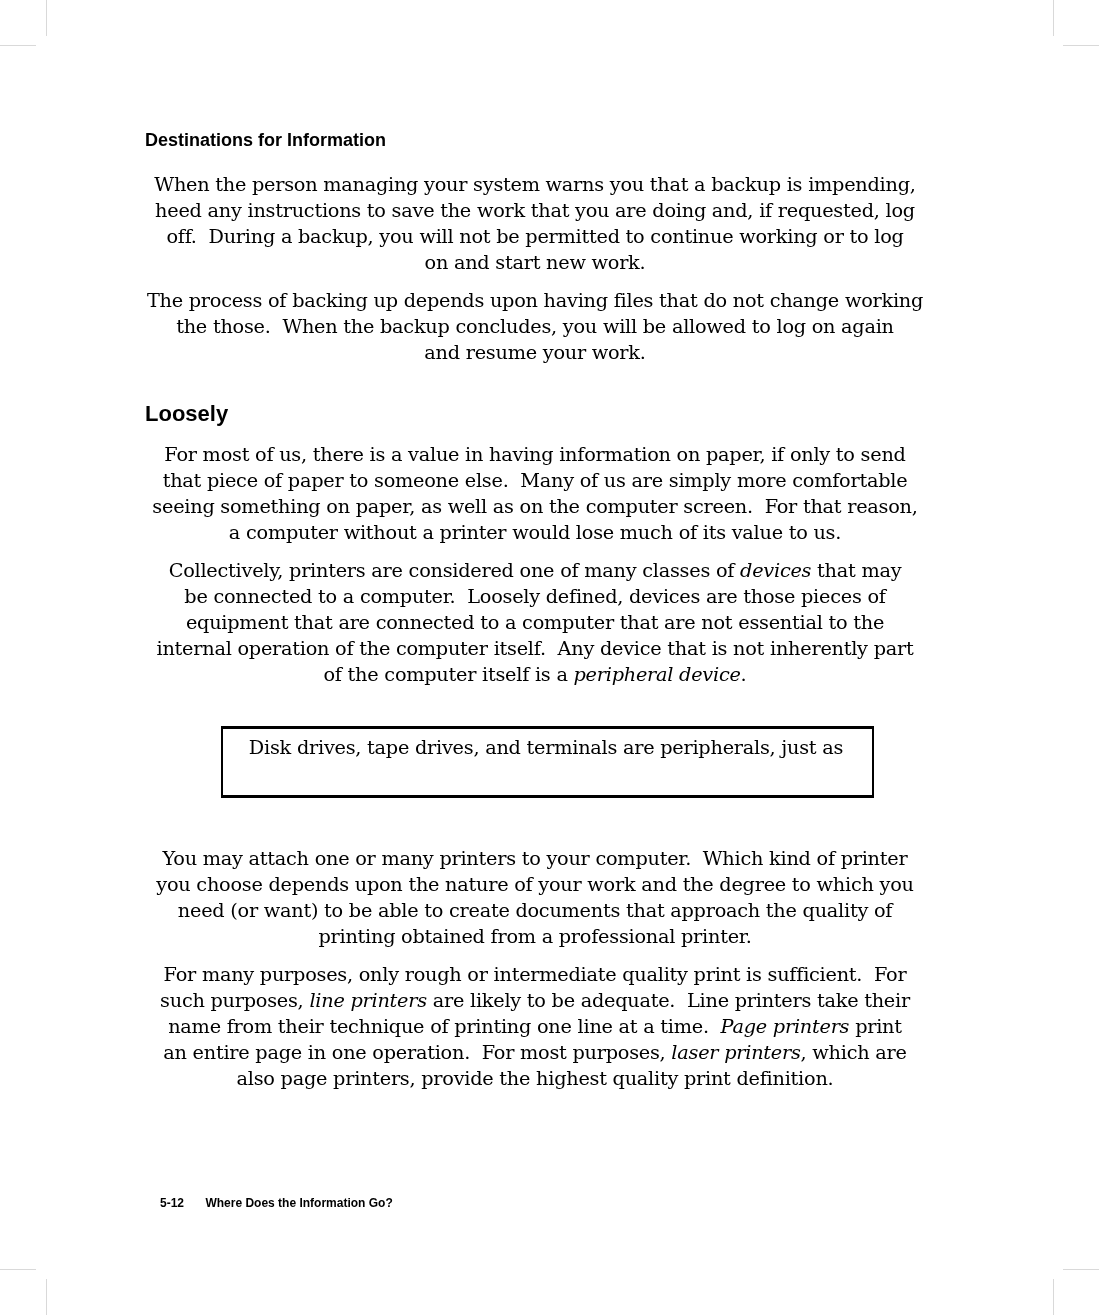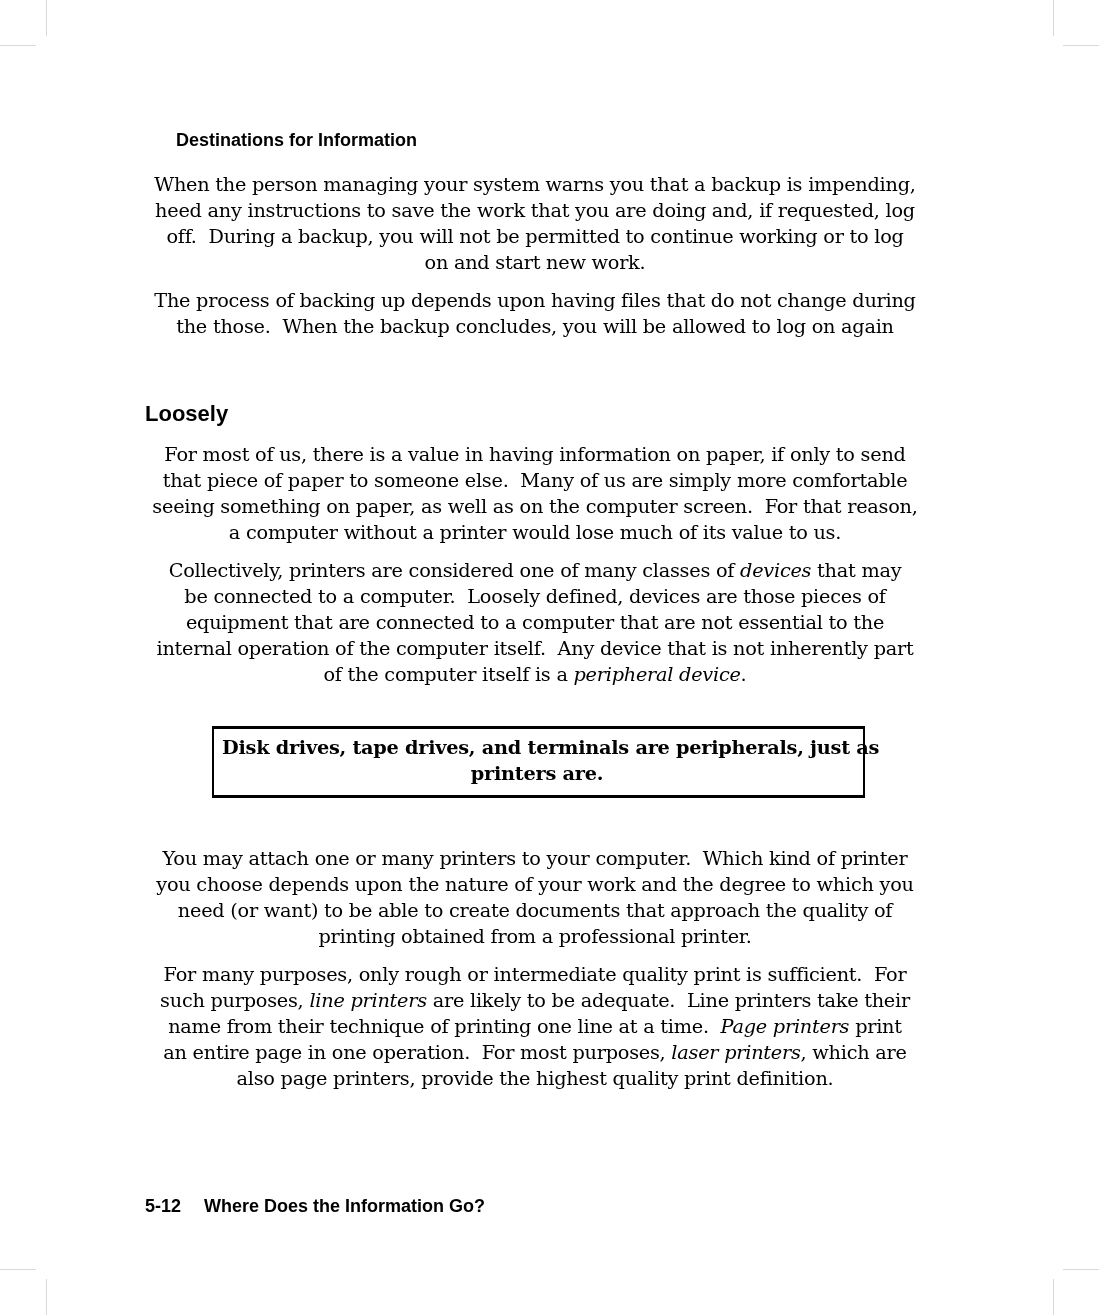--- a/index.html
+++ b/index.html
@@ -22,21 +22,20 @@
   .crop.h { height: 1px; width: 36px; }
 
   .running-head {
     position: absolute;
     left: 145px;
     top: 130px;
     font-family: "Liberation Sans", sans-serif;
     font-weight: bold;
     font-size: 18px;
     letter-spacing: 0px;
-    margin-left: 31px;
   }
   .section-title {
     position: absolute;
     left: 145px;
     top: 401px;
     font-family: "Liberation Sans", sans-serif;
     font-weight: bold;
     font-size: 22px;
   }
   .para {
@@ -48,71 +47,70 @@
     line-height: 26px;
     letter-spacing: -0.25px;
     white-space: pre;
     text-align: center;
   }
   .para .line { display: block; height: 26px; }
   .para em { font-style: italic; }
 
   .note-box {
     position: absolute;
-    left: 212px;
+    left: 221px;
     top: 726px;
     width: 649px;
     height: 66px;
     border-top: 3px solid #000;
     border-bottom: 3px solid #000;
     border-left: 2px solid #000;
     border-right: 2px solid #000;
     box-sizing: content-box;
-    font-weight: bold;
   }
   .note-box .para {
     left: 8px;
     top: 6px;
     width: 630px;
   }
 
   .footer {
     position: absolute;
-    left: 145px;
+    left: 160px;
     top: 1196px;
     font-family: "Liberation Sans", sans-serif;
     font-weight: bold;
-    font-size: 18px;
+    font-size: 12px;
   }
   .footer .pageno { margin-right: 18px; }
 </style>
 </head>
 <body>
 
 <div class="crop v" style="left:46px; top:0;"></div>
 <div class="crop h" style="left:0; top:45px;"></div>
 <div class="crop v" style="left:1053px; top:0;"></div>
 <div class="crop h" style="left:1063px; top:45px;"></div>
 <div class="crop v" style="left:46px; top:1279px;"></div>
 <div class="crop h" style="left:0; top:1269px;"></div>
 <div class="crop v" style="left:1053px; top:1279px;"></div>
 <div class="crop h" style="left:1063px; top:1269px;"></div>
 
 <div class="running-head">Destinations for Information</div>
 
 <div class="para" style="top:172px;"><span class="line"><span>When the person managing your system warns you that a backup is impending,</span></span><span class="line"><span>heed any instructions to save the work that you are doing and, if requested, log</span></span><span class="line"><span>off.  During a backup, you will not be permitted to continue working or to log</span></span><span class="line"><span>on and start new work.</span></span></div>
-<div class="para" style="top:288px;"><span class="line"><span>The process of backing up depends upon having files that do not change during</span></span><span class="line"><span>the those.  When the backup concludes, you will be allowed to log on again</span></span></div>
+<div class="para" style="top:288px;"><span class="line"><span>The process of backing up depends upon having files that do not change working</span></span><span class="line"><span>the those.  When the backup concludes, you will be allowed to log on again</span></span><span class="line"><span>and resume your work.</span></span></div>
 
 <div class="section-title">Loosely</div>
 
 <div class="para" style="top:442px;"><span class="line"><span>For most of us, there is a value in having information on paper, if only to send</span></span><span class="line"><span>that piece of paper to someone else.  Many of us are simply more comfortable</span></span><span class="line"><span>seeing something on paper, as well as on the computer screen.  For that reason,</span></span><span class="line"><span>a computer without a printer would lose much of its value to us.</span></span></div>
 <div class="para" style="top:558px;"><span class="line"><span>Collectively, printers are considered one of many classes of </span><em>devices</em><span> that may</span></span><span class="line"><span>be connected to a computer.  Loosely defined, devices are those pieces of</span></span><span class="line"><span>equipment that are connected to a computer that are not essential to the</span></span><span class="line"><span>internal operation of the computer itself.  Any device that is not inherently part</span></span><span class="line"><span>of the computer itself is a </span><em>peripheral device</em><span>.</span></span></div>
 
 <div class="note-box">
-  <div class="para"><span class="line"><span>Disk drives, tape drives, and terminals are peripherals, just as</span></span><span class="line"><span>printers are.</span></span></div>
+  <div class="para"><span class="line"><span>Disk drives, tape drives, and terminals are peripherals, just as</span></span></div>
 </div>
 
 <div class="para" style="top:846px;"><span class="line"><span>You may attach one or many printers to your computer.  Which kind of printer</span></span><span class="line"><span>you choose depends upon the nature of your work and the degree to which you</span></span><span class="line"><span>need (or want) to be able to create documents that approach the quality of</span></span><span class="line"><span>printing obtained from a professional printer.</span></span></div>
 <div class="para" style="top:962px;"><span class="line"><span>For many purposes, only rough or intermediate quality print is sufficient.  For</span></span><span class="line"><span>such purposes, </span><em>line printers</em><span> are likely to be adequate.  Line printers take their</span></span><span class="line"><span>name from their technique of printing one line at a time.  </span><em>Page printers</em><span> print</span></span><span class="line"><span>an entire page in one operation.  For most purposes, </span><em>laser printers</em><span>, which are</span></span><span class="line"><span>also page printers, provide the highest quality print definition.</span></span></div>
 
 <div class="footer">
   <span class="pageno">5-12</span>
   <span>Where Does the Information Go?</span>
 </div>
 

